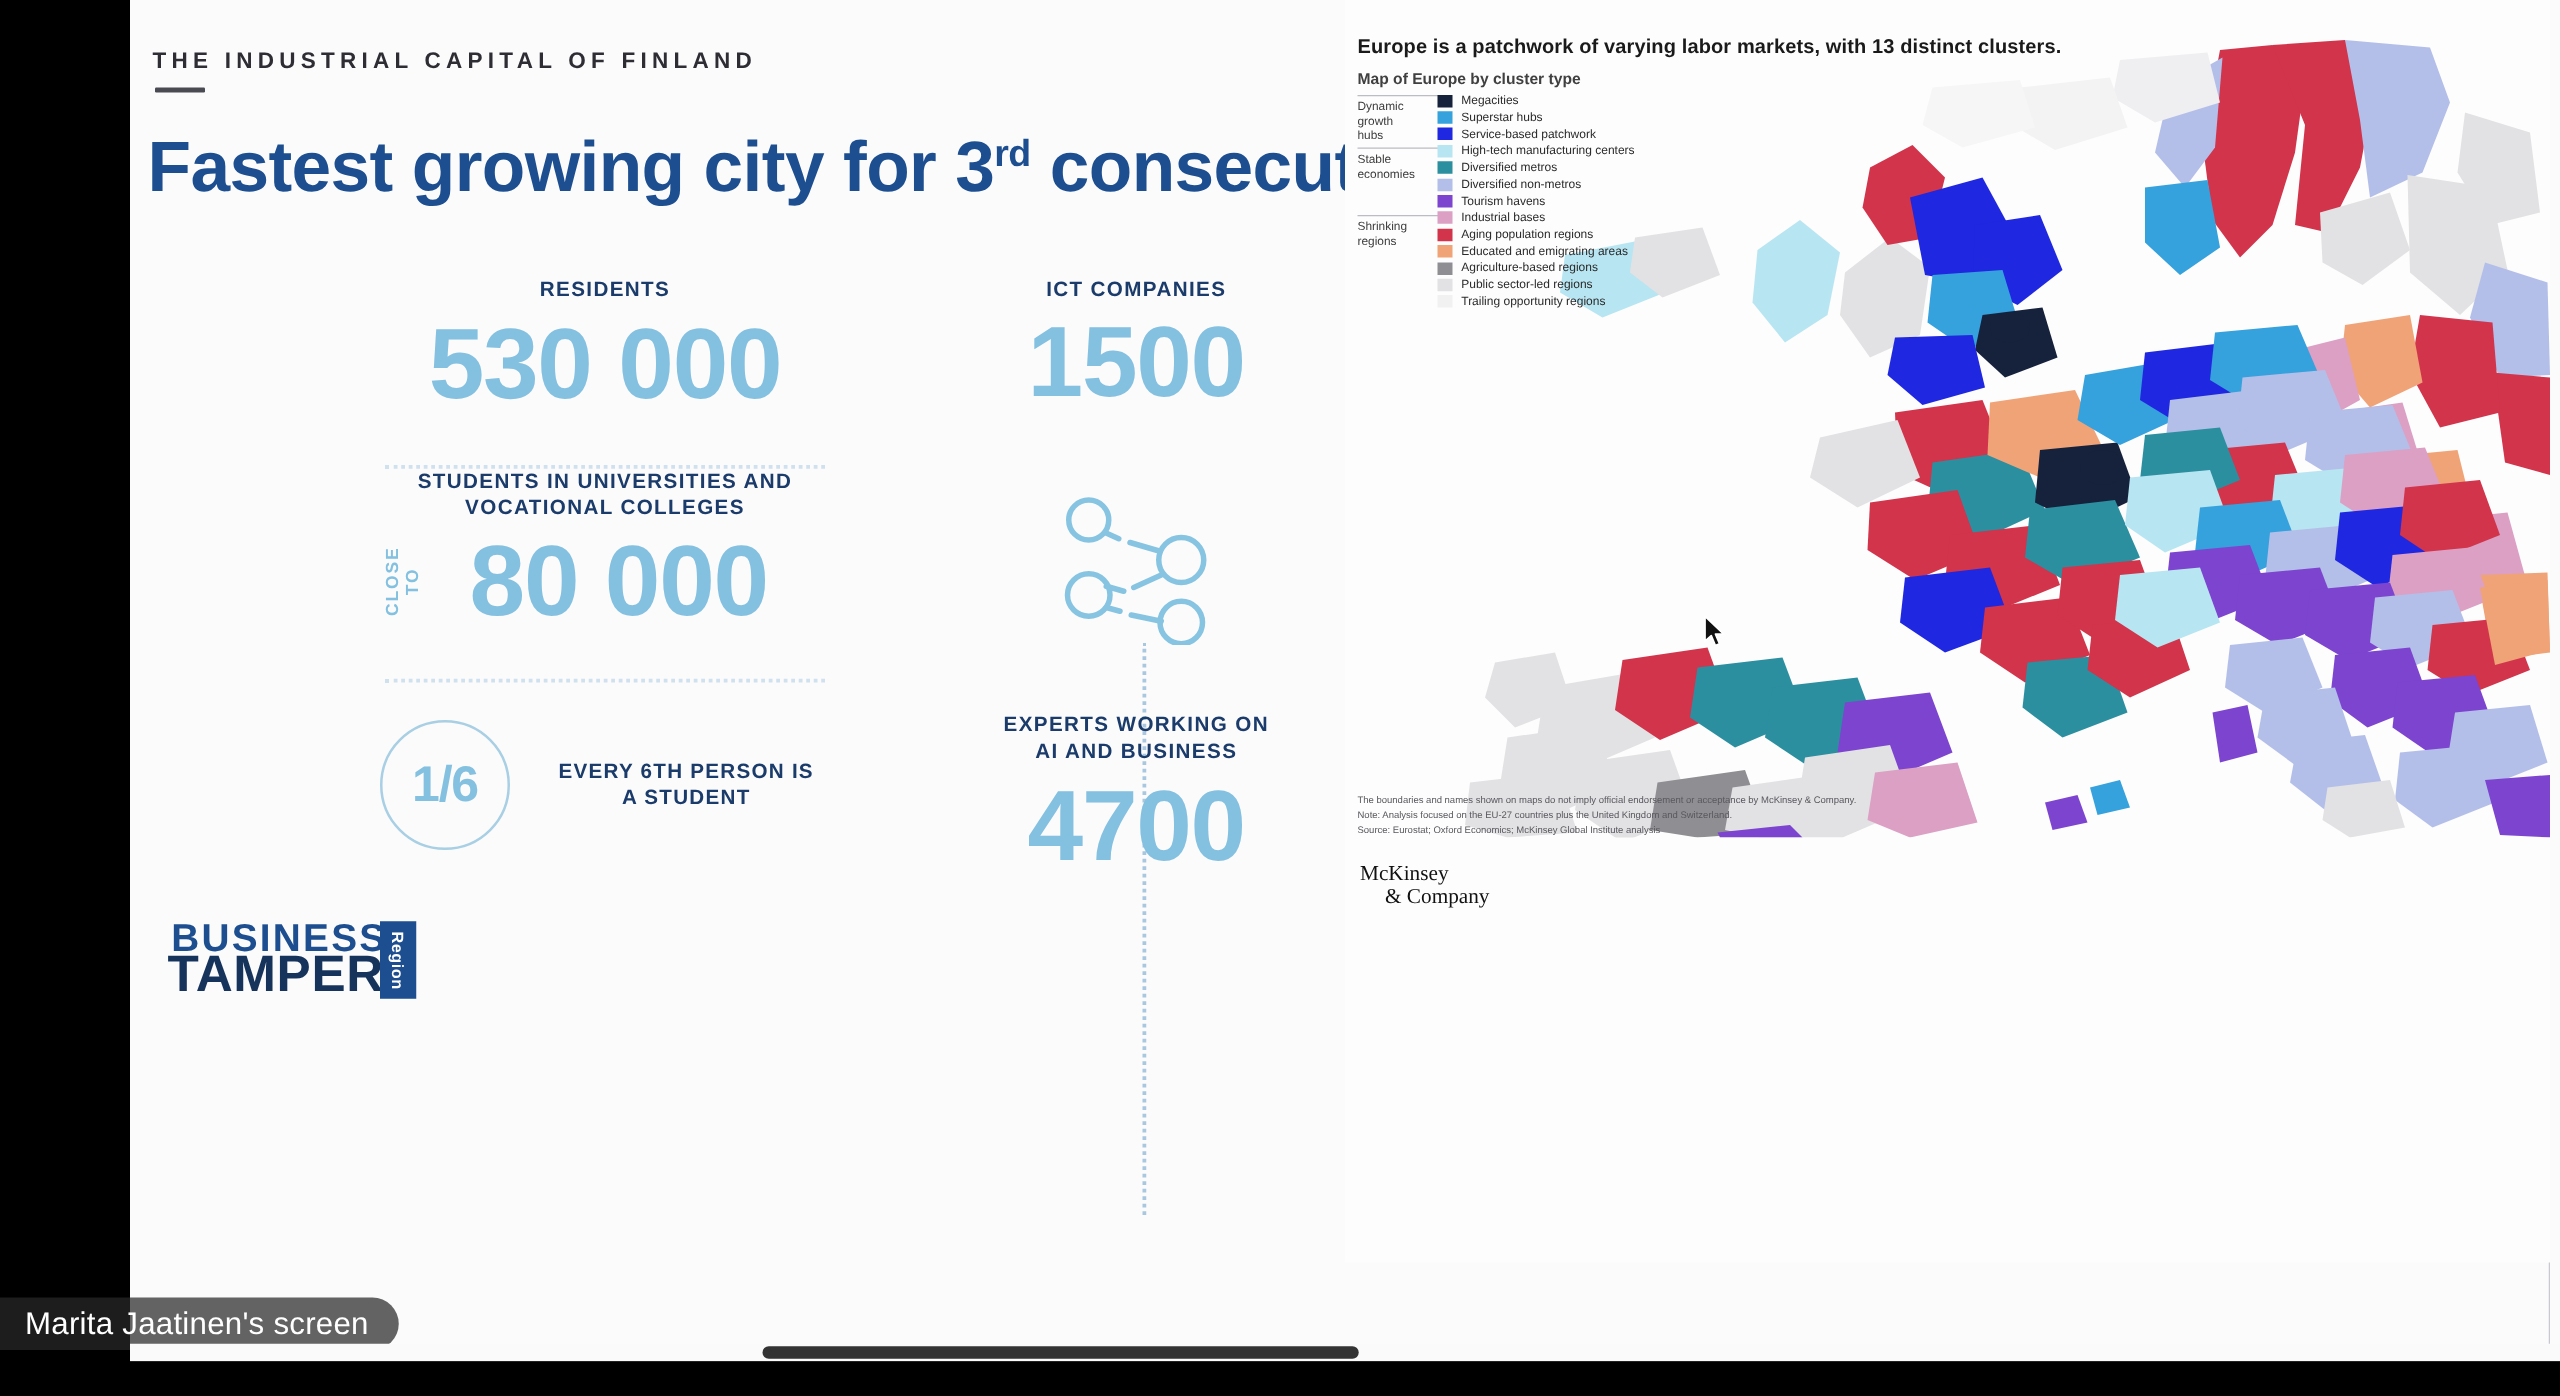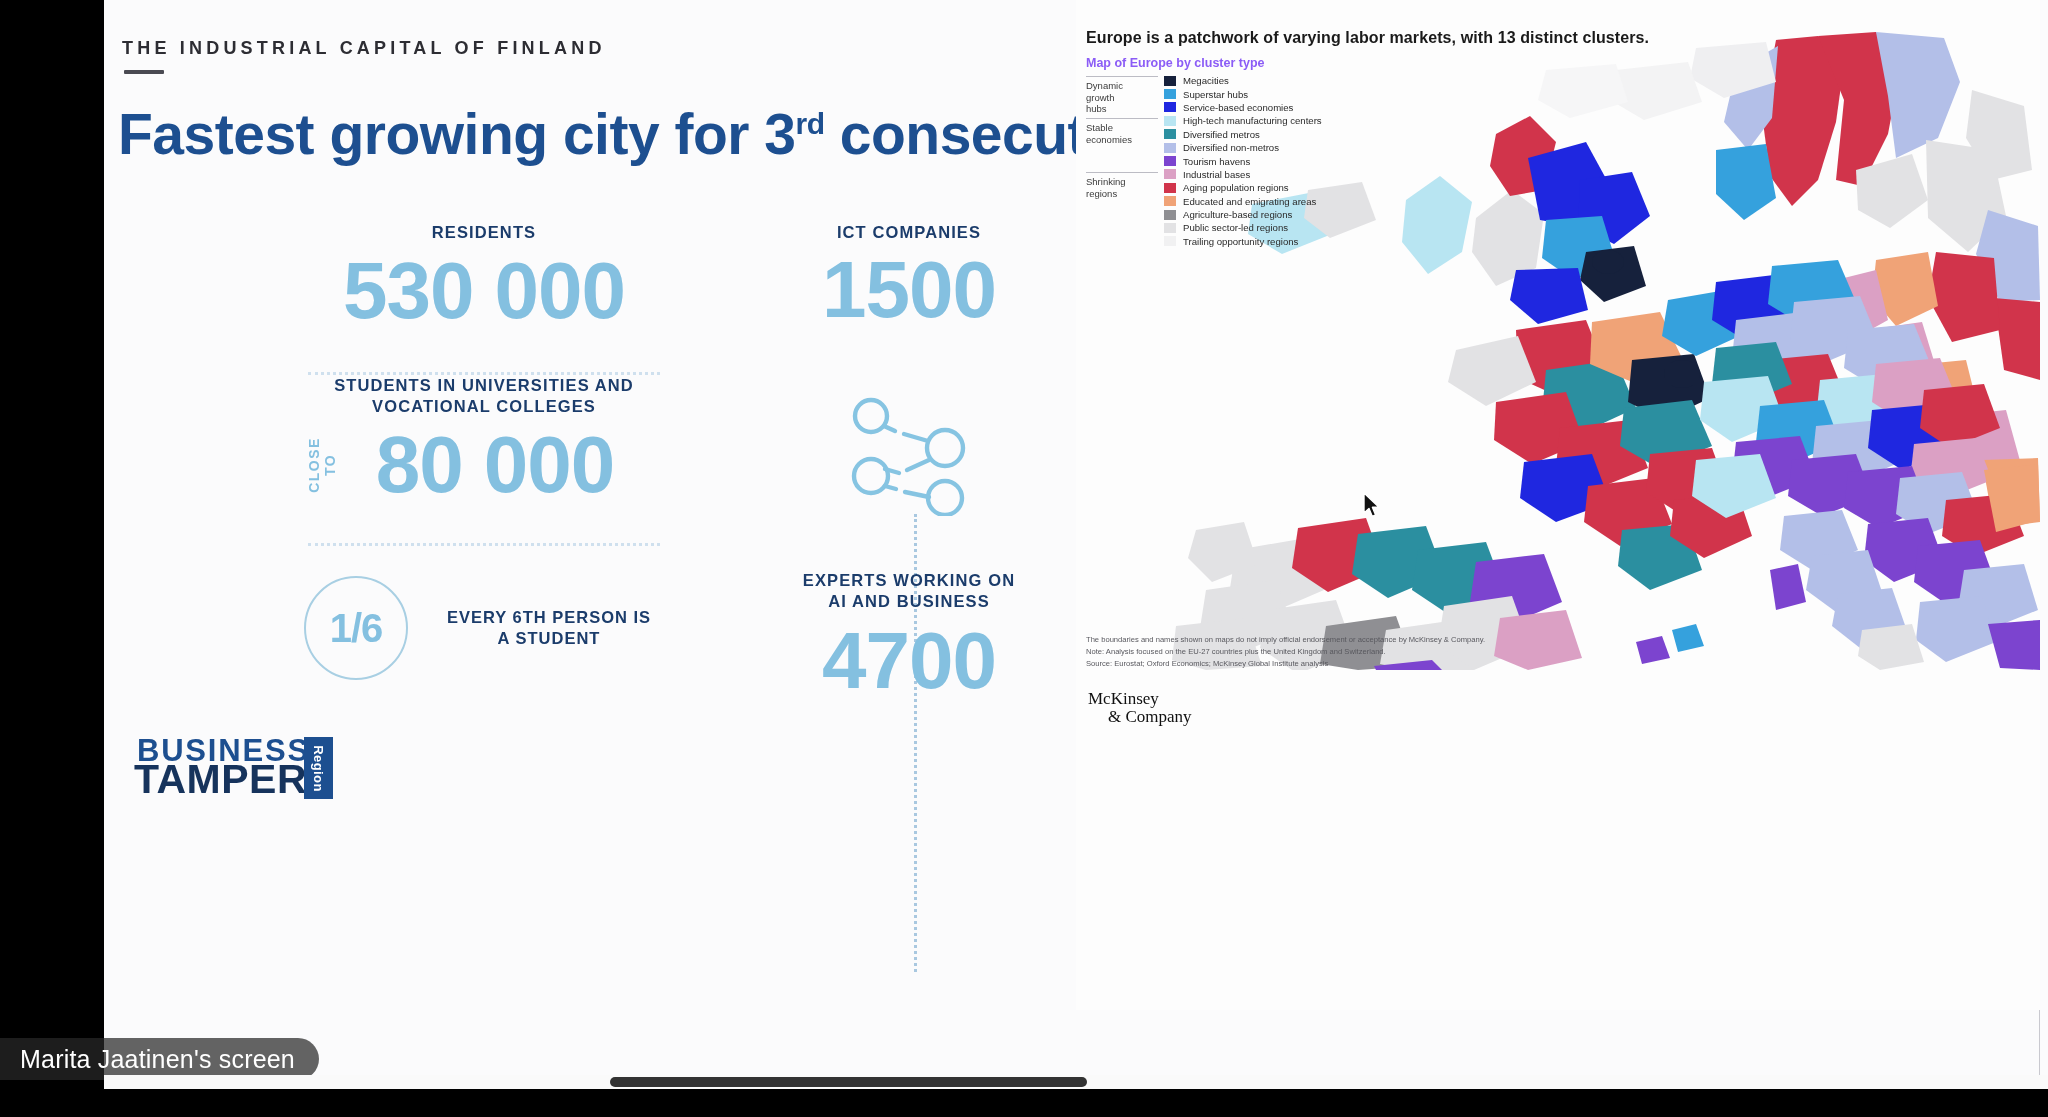--- a/index.html
+++ b/index.html
@@ -139,32 +139,32 @@
   .mck {
     position: absolute; left: 972px; top: 0; width: 964px; height: 1010px;
     background: #fdfdfd;
   }
   .mck-title {
     position: absolute; left: 10px; top: 29px;
     font-size: 16px; font-weight: 700; color: #1a1a1a; letter-spacing: 0.1px;
   }
   .mck-sub {
     position: absolute; left: 10px; top: 56px;
-    font-size: 12.5px; font-weight: 700; color: #8b5cf6;
+    font-size: 12.5px; font-weight: 700; color: #404040;
   }
 
   .legend { position: absolute; left: 10px; top: 74px; width: 300px; }
   .legend-groups { position: absolute; left: 0; top: 0; width: 72px; }
   .legend-group {
     position: absolute; left: 0; font-size: 9.5px; color: #3b3b3b; line-height: 1.22;
   }
   .legend-group-rule {
     position: absolute; left: 0; width: 72px; height: 1px; background: #bcbcc4;
   }
-  .legend-items { position: absolute; left: 78px; top: 0; }
+  .legend-items { position: absolute; left: 64px; top: 0; }
   .legend-row { display: flex; align-items: center; height: 13.4px; }
   .legend-swatch {
     width: 12px; height: 10px; flex: none; margin-right: 7px;
   }
   .legend-text { font-size: 9.6px; color: #2a2a2a; white-space: nowrap; }
 
   .mck-note {
     position: absolute; left: 10px; top: 634px; width: 620px;
     font-size: 7.6px; color: #58585e; line-height: 1.55;
   }
@@ -454,21 +454,21 @@
           <div class="legend-row">
             <span class="legend-swatch" style="background: rgb(22, 33, 60);"></span>
             <span class="legend-text">Megacities</span>
           </div>
           <div class="legend-row">
             <span class="legend-swatch" style="background: rgb(53, 161, 221);"></span>
             <span class="legend-text">Superstar hubs</span>
           </div>
           <div class="legend-row">
             <span class="legend-swatch" style="background: rgb(31, 39, 224);"></span>
-            <span class="legend-text">Service-based economies</span>
+            <span class="legend-text">Service-based patchwork</span>
           </div>
           <div class="legend-row">
             <span class="legend-swatch" style="background: rgb(184, 229, 242);"></span>
             <span class="legend-text">High-tech manufacturing centers</span>
           </div>
           <div class="legend-row">
             <span class="legend-swatch" style="background: rgb(43, 143, 160);"></span>
             <span class="legend-text">Diversified metros</span>
           </div>
           <div class="legend-row">

